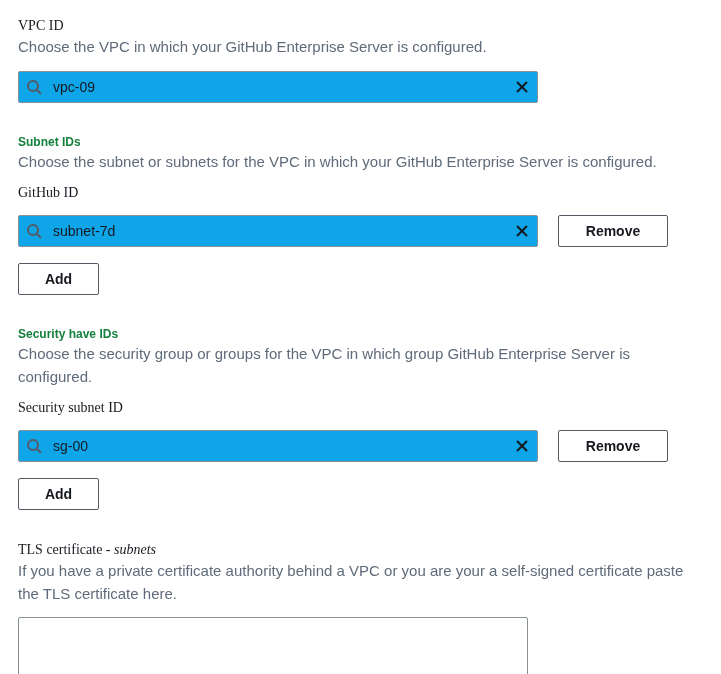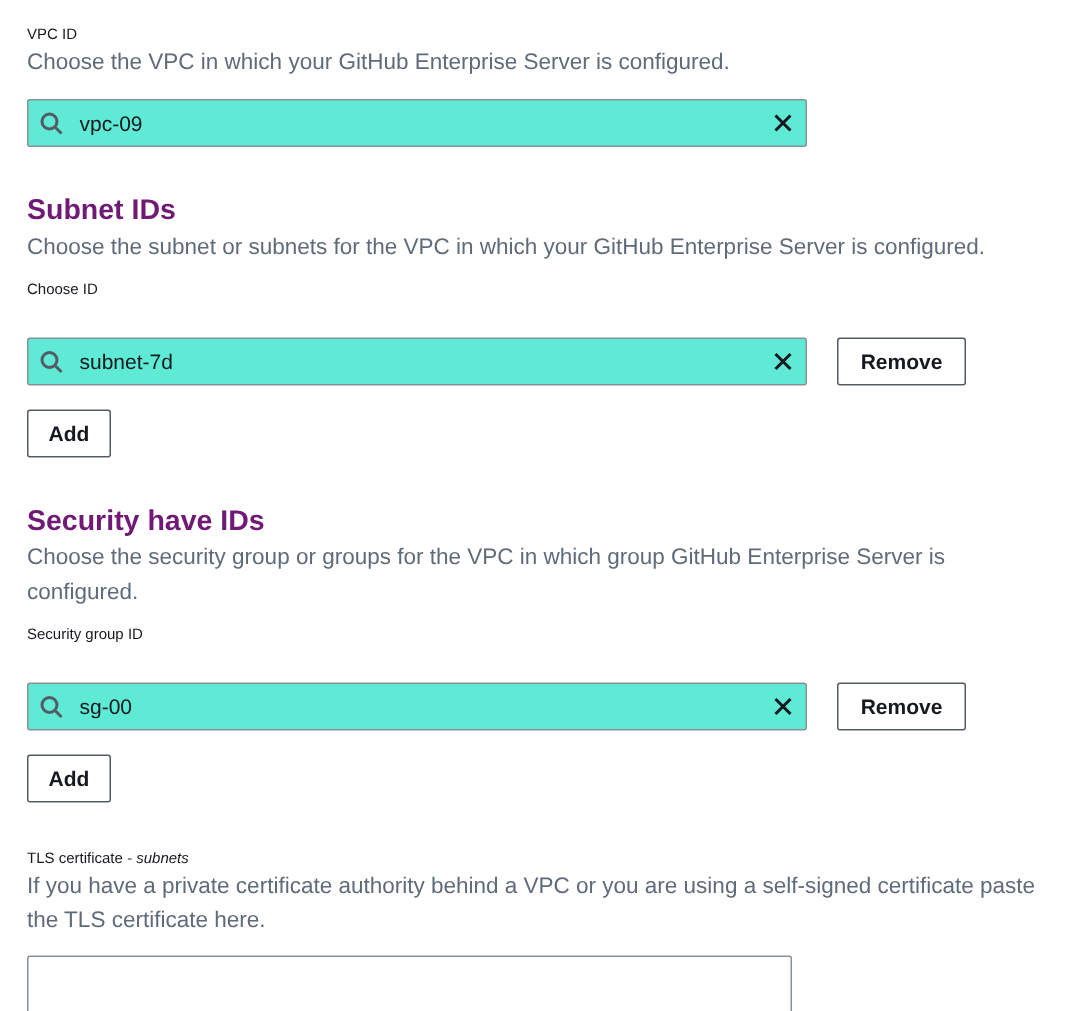--- a/index.html
+++ b/index.html
@@ -6,28 +6,29 @@
   body {
     margin: 0;
     padding: 18px;
     font-family: "Amazon Ember", "Helvetica Neue", Arial, sans-serif;
     font-size: 14px;
     color: #16191f;
     background: #fff;
     width: 721px;
   }
   .field-label {
-    font-size: 10px;
+    font-size: 14px;
     color: #16191f;
     margin: 0 0 2px 0;
+    font-family: Liberation Serif, serif;
   }
   .section-heading {
-    font-size: 19px;
+    font-size: 12px;
     font-weight: 700;
-    color: #701a75;
+    color: #15803d;
     margin: 0 0 2px 0;
   }
   .help-text {
     font-size: 15px;
     color: #5f6b7a;
     margin: 0 0 12px 0;
     line-height: 1.5;
   }
   .row {
     display: flex;
@@ -39,21 +40,21 @@
     width: 520px;
   }
   .search-wrap input[type="text"] {
     width: 100%;
     height: 32px;
     border: 1px solid #879196;
     border-radius: 2px;
     padding: 4px 34px 4px 34px;
     font-size: 14px;
     color: #16191f;
-    background: #5eead4;
+    background: #0ea5e9;
   }
   .search-wrap .icon-search {
     position: absolute;
     left: 8px;
     top: 50%;
     transform: translateY(-50%);
     width: 16px;
     height: 16px;
     pointer-events: none;
     color: #545b64;
@@ -76,26 +77,25 @@
     padding: 0 20px;
     border: 1px solid #545b64;
     border-radius: 2px;
     background: #fff;
     font-size: 14px;
     font-weight: 700;
     color: #16191f;
     cursor: pointer;
   }
   .btn.remove {
-    width: 86px;
+    width: 110px;
     padding: 0;
-    margin-top: 12px;
   }
   .btn.add {
-    width: 56px;
+    width: 81px;
     padding: 0;
   }
   .section { margin-bottom: 32px; }
   .gap-sm { height: 12px; }
   .gap-md { height: 16px; }
   textarea {
     width: 510px;
     height: 72px;
     border: 1px solid #879196;
     border-radius: 2px;
@@ -129,21 +129,21 @@
         <line x1="3" y1="3" x2="13" y2="13"></line>
         <line x1="13" y1="3" x2="3" y2="13"></line>
       </svg>
     </span>
   </div>
 </div>
 
 <div class="section">
   <div class="section-heading">Subnet IDs</div>
   <div class="help-text">Choose the subnet or subnets for the VPC in which your GitHub Enterprise Server is configured.</div>
-  <div class="field-label">Choose ID</div>
+  <div class="field-label">GitHub ID</div>
   <div class="gap-sm"></div>
   <div class="row">
     <div class="search-wrap">
       <span class="icon-search">
         <svg viewBox="0 0 16 16" width="16" height="16" fill="none" stroke="currentColor" stroke-width="2">
           <circle cx="7" cy="7" r="5"></circle>
           <line x1="11" y1="11" x2="15" y2="15"></line>
         </svg>
       </span>
       <input type="text" value="subnet-7d" style="">
@@ -156,21 +156,21 @@
     </div>
     <button class="btn remove">Remove</button>
   </div>
   <div class="gap-md"></div>
   <button class="btn add">Add</button>
 </div>
 
 <div class="section">
   <div class="section-heading">Security have IDs</div>
   <div class="help-text">Choose the security group or groups for the VPC in which group GitHub Enterprise Server is configured.</div>
-  <div class="field-label">Security group ID</div>
+  <div class="field-label">Security subnet ID</div>
   <div class="gap-sm"></div>
   <div class="row">
     <div class="search-wrap">
       <span class="icon-search">
         <svg viewBox="0 0 16 16" width="16" height="16" fill="none" stroke="currentColor" stroke-width="2">
           <circle cx="7" cy="7" r="5"></circle>
           <line x1="11" y1="11" x2="15" y2="15"></line>
         </svg>
       </span>
       <input type="text" value="sg-00" style="">
@@ -184,15 +184,15 @@
     <button class="btn remove">Remove</button>
   </div>
   <div class="gap-md"></div>
   <button class="btn add">Add</button>
 </div>
 
 <div class="section">
   <div class="field-label tls-label">
     <span>TLS certificate</span><span class="opt"> - subnets</span>
   </div>
-  <div class="help-text">If you have a private certificate authority behind a VPC or you are using a self-signed certificate paste the TLS certificate here.</div>
+  <div class="help-text">If you have a private certificate authority behind a VPC or you are your a self-signed certificate paste the TLS certificate here.</div>
   <textarea style=""></textarea>
 </div>
 
 </body></html>

